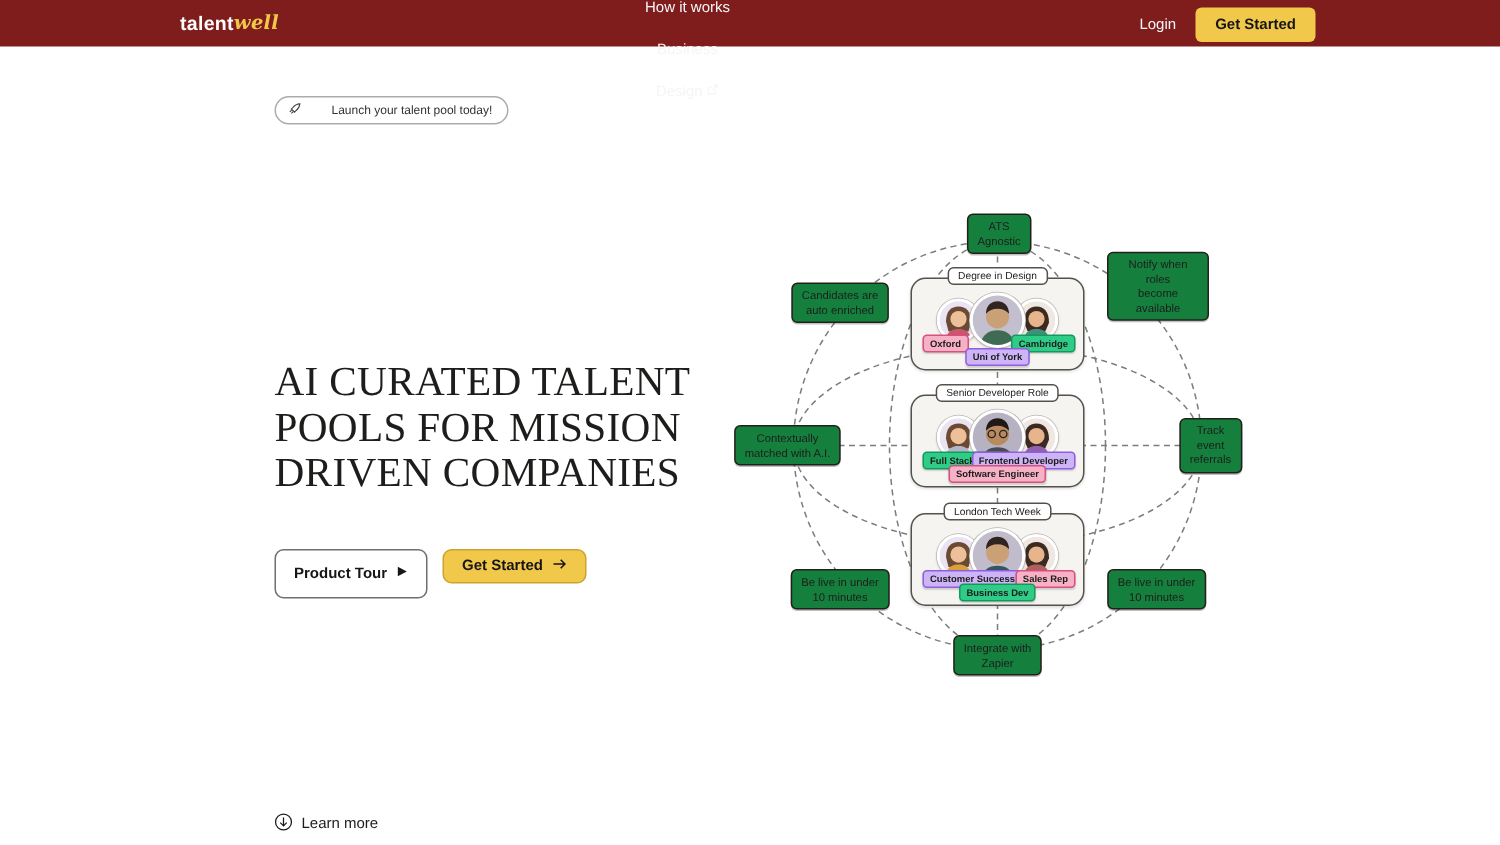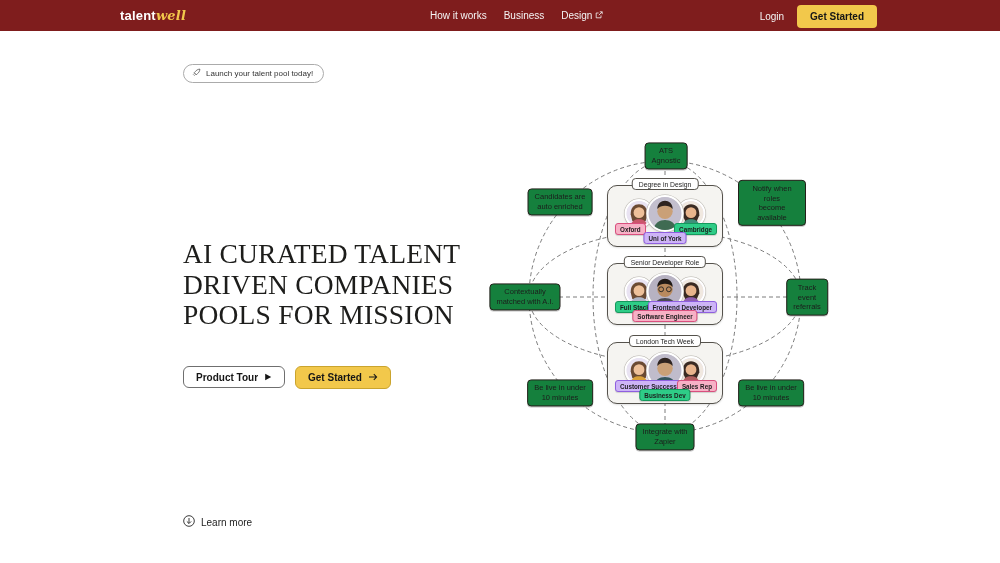--- a/index.html
+++ b/index.html
@@ -7,42 +7,42 @@
     font-family:"Liberation Sans","DejaVu Sans",sans-serif; }
   .page { position:relative; width:1000px; height:563px; background:#fff; }
 
   
   .navbar { position:absolute; top:0; left:0; width:1000px; height:31px;
     background:#7f1d1d; display:flex; align-items:center; }
   .logo { position:absolute; left:120px; top:0; height:31px; display:flex; align-items:center;
     font-size:13px; letter-spacing:.2px; cursor:pointer; }
   .logo .t1 { color:#fff; font-weight:700; }
   .logo .t2 { color:#f2c84b; font-weight:700; font-style:italic; font-family:"DejaVu Serif",serif; }
-  .nav-links { position:absolute; left:430px; top:0; height:31px; display:flex; align-items:center; gap:17px; }
+  .nav-links { position:absolute; left:430px; top:0; height:31px; display:flex; align-items:center; gap:17px;flex-direction:column; }
   .nav-link { color:#f5f5f5; font-size:10px; cursor:pointer; display:flex; align-items:center; gap:3px; }
   .nav-right { position:absolute; right:123px; top:0; height:33px; display:flex; align-items:center; gap:13px; }
   .login { color:#f5f5f5; font-size:10px; cursor:pointer; }
   .btn-nav-cta { background:#f2c84b; color:#161616; font-size:10px; font-weight:700;
     border:none; border-radius:4px; padding:6px 13px; cursor:pointer; }
   .ext-icon { display:inline-block; }
 
   
-  .badge { position:absolute; left:183px; top:64px; display:flex; align-items:center; gap:5px;
+  .badge { position:absolute; left:183px; top:64px; display:flex; align-items:center; gap:20px;
     border:1px solid #ababab; border-radius:10px; padding:3px 10px 3px 8px;
     font-size:8px; color:#333; background:#fff; cursor:pointer; }
   .headline { position:absolute; left:183px; top:203px; font-family:"Liberation Serif","DejaVu Serif",serif;
     font-size:27.5px; line-height:30.5px; color:#1d1d1b; font-weight:500; letter-spacing:.2px;margin-top:36px; }
   .desc { position:absolute; left:183px; top:303px; width:228px; font-size:10.5px;
     line-height:13px; color:#2b2b2b; }
   .cta-row { position:absolute; left:183px; top:366px; display:flex; gap:10px; }
-  .btn-secondary { background:#fff; border:1px solid #6f6f6f; border-radius:6px; height:22px;
+  .btn-secondary { background:#fff; border:1px solid #6f6f6f; border-radius:6px; height:33px;
     padding:0 12px; font-size:10px; font-weight:700; color:#161616; display:flex; align-items:center; gap:6px; cursor:pointer; }
   .btn-primary { background:#f2c84b; border:1px solid #caa42e; border-radius:6px; height:23px;
     padding:0 12px; font-size:10px; font-weight:700; color:#161616; display:flex; align-items:center; gap:6px; cursor:pointer; }
-  .learn-more { position:absolute; left:183px; top:515px; display:flex; align-items:center; gap:6px;
+  .learn-more { position:absolute; left:183px; top:542px; display:flex; align-items:center; gap:6px;
     font-size:10px; color:#1c1c1c; cursor:pointer; }
 
   
   .diagram { position:absolute; left:480px; top:135px; width:360px; height:325px; }
   .diagram svg.wires { position:absolute; left:0; top:0; }
   .dlabel { position:absolute; transform:translate(-50%,-50%); background:#15803d;
     border:1px solid #23201a; border-radius:4px; padding:3px 6px; font-size:7.5px; line-height:1.28;
     font-weight:500; color:#1c1c1c; text-align:center; white-space:pre-line; max-width:72px;
     box-shadow:0 1px 0 rgba(0,0,0,.25); cursor:pointer; }
 
@@ -103,22 +103,22 @@
       <svg width="9" height="9" viewBox="0 0 12 12">
           <path d="M10.5 1.5c-2.7.2-4.6 1.3-6 3.2L3 6.2l2.8 2.8 1.5-1.5c1.9-1.4 3-3.3 3.2-6z" fill="none" stroke="#444" stroke-width="1"></path>
           <path d="M3.2 7.2 1.6 8.8M4.6 8.6 3 10.2" stroke="#444" stroke-width="1"></path>
         </svg>
     </span>
     <span>Launch your talent pool today!</span>
   </div>
 
   <div class="headline">
     <div>AI CURATED TALENT</div>
+    <div>POOLS FOR MISSION</div>
     <div>DRIVEN COMPANIES</div>
-    <div>POOLS FOR MISSION</div>
   </div>
 
 
   <div class="cta-row">
     <button class="btn-secondary">
       <span>Product Tour</span>
       <span>
         <svg width="8" height="8" viewBox="0 0 10 10">
             <path d="M1.5 1 9 5 1.5 9z" fill="#161616"></path>
           </svg>
@@ -152,21 +152,21 @@
         <ellipse cx="185" cy="162" rx="136" ry="66"></ellipse>
         <line x1="30" y1="162" x2="340" y2="162"></line>
         <line x1="185" y1="22" x2="185" y2="305"></line>
       </g>
     </svg>
 
     <div class="dlabel" style="left:186px; top:21px;">ATS
 Agnostic</div>
     <div class="dlabel" style="left:80px;  top:67px;">Candidates are
 auto enriched</div>
-    <div class="dlabel" style="left:292px; top:68px;">Notify when roles
+    <div class="dlabel" style="left:292px; top:56px;">Notify when roles
 become available</div>
     <div class="dlabel" style="left:45px;  top:162px;">Contextually
 matched with A.I.</div>
     <div class="dlabel" style="left:327px; top:162px;">Track event
 referrals</div>
     <div class="dlabel" style="left:80px;  top:258px;">Be live in under
 10 minutes</div>
     <div class="dlabel" style="left:291px; top:258px;">Be live in under
 10 minutes</div>
     <div class="dlabel" style="left:185px; top:302px;">Integrate with

